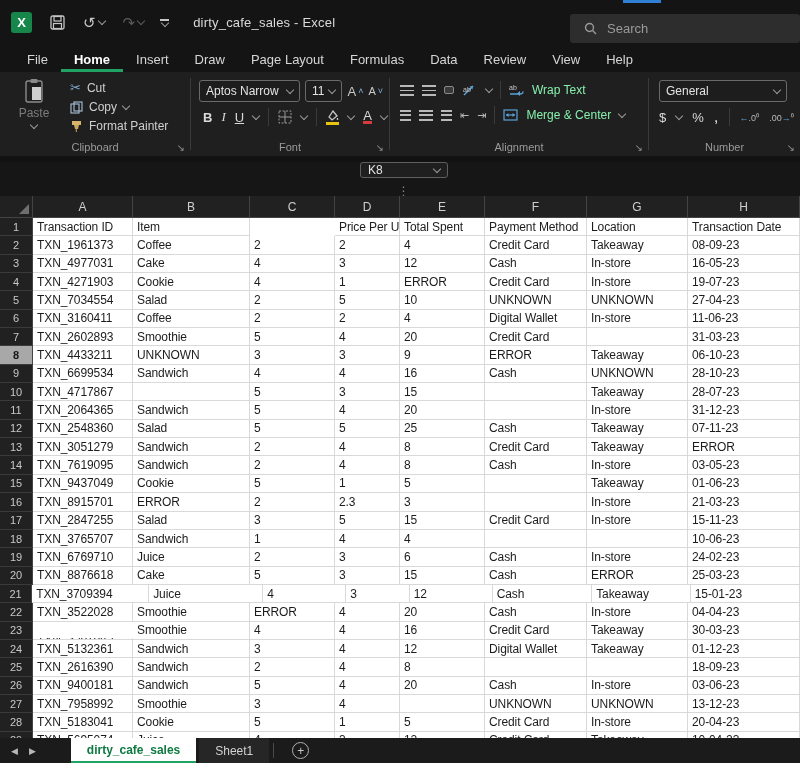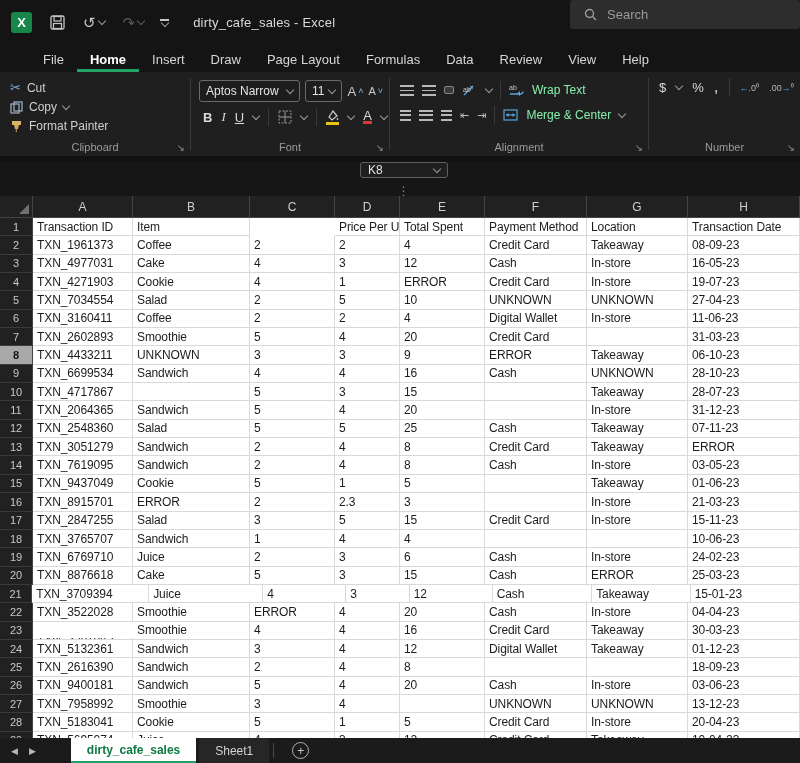--- a/index.html
+++ b/index.html
@@ -12,25 +12,25 @@
   .xl-logo { width:21px; height:21px; background:#17864b; border-radius:3px; margin-left:11px;
     color:#fff; font-weight:bold; font-size:13px; display:flex; align-items:center; justify-content:center; }
   .tb-icon { color:#c6c6c6; font-size:15px; margin-left:18px; display:flex; align-items:center; gap:3px; }
   .tb-icon.dim { color:#5c5c5c; }
   .chev { width:6px; height:6px; border-right:1.5px solid #9a9a9a; border-bottom:1.5px solid #9a9a9a;
     transform:rotate(45deg); display:inline-block; margin-top:-3px; }
   .chev.dim { border-color:#5c5c5c; }
   .qat { margin-left:16px; display:flex; flex-direction:column; align-items:center; }
   .qat .bar { width:9px; height:1.5px; background:#c6c6c6; margin-bottom:2px; }
   .title-text { color:#d9d9d9; font-size:13px; margin-left:24px; letter-spacing:0.2px; }
-  .searchbox { position:absolute; left:570px; top:0; width:230px; height:29px; background:#2d2d2d;
+  .searchbox { position:absolute; left:570px; top:14px; width:230px; height:29px; background:#2d2d2d;
     border-radius:3px; display:flex; align-items:center; color:#9a9a9a; font-size:13px; gap:10px; padding-left:14px; }
 
   
-  .ribbontabs { height:27px; background:#141414; display:flex; align-items:stretch; padding-left:14px;margin-left:16px; }
+  .ribbontabs { height:27px; background:#141414; display:flex; align-items:stretch; padding-left:14px; }
   .rtab { color:#d6d6d6; font-size:13px; padding:5px 13px 4px 13px; display:flex; align-items:center; cursor:default; }
   .rtab.active { color:#ffffff; font-weight:bold; border-bottom:3px solid #21a366; padding-bottom:1px; }
 
   
   .ribbon { height:90px; background:#1f1f1f; display:flex; border-bottom:6px solid #121212; }
   .rgroup { display:flex; flex-direction:column; position:relative; padding-top:6px; }
   .vdiv { width:1px; background:#3a3a3a; margin:6px 0; }
   .rlabel { position:absolute; bottom:3px; left:0; right:0; text-align:center; color:#9a9a9a; font-size:11px; }
   .launcher { position:absolute; right:5px; bottom:0px; color:#8a8a8a; font-size:10px; cursor:default; }
   .rbody { display:flex; flex:1; }
@@ -148,20 +148,29 @@
     <span class="rtab">Data</span>
     <span class="rtab">Review</span>
     <span class="rtab">View</span>
     <span class="rtab">Help</span>
   </div>
 
 <div class="ribbon">
 
   <div class="rgroup" style="width:190px">
     <div class="rbody">
+      <div class="paste-btn">
+        <svg width="20" height="26" viewBox="0 0 20 26">
+          <rect x="2" y="3" width="16" height="21" rx="2" fill="none" stroke="#8a8a8a" stroke-width="1.4"></rect>
+          <rect x="6.5" y="1" width="7" height="4" rx="1" fill="#8a8a8a"></rect>
+          <rect x="8" y="9" width="9" height="13" fill="#cfcfcf"></rect>
+        </svg>
+        <span>Paste</span>
+        <span class="chev" style="margin-top:2px"></span>
+      </div>
       <div class="clip-stack">
         <div class="srow">
           <span class="icut">✂</span>
           <span>Cut</span>
         </div>
         <div class="srow">
           <svg width="13" height="13" viewBox="0 0 13 13">
             <rect x="1" y="3" width="8" height="9" fill="none" stroke="#9fb6cc" stroke-width="1.2"></rect>
             <rect x="4" y="1" width="8" height="9" fill="none" stroke="#9fb6cc" stroke-width="1.2"></rect>
           </svg>
@@ -271,20 +280,24 @@
     <div class="rlabel">
       <span>Alignment</span>
       <span class="launcher">↘</span>
     </div>
   </div>
 
   <div class="vdiv"></div>
 
   <div class="rgroup" style="flex:1">
     <div style="display:flex; flex-direction:column; gap:6px;">
+      <div class="combo" style="width:128px; margin-left:10px; margin-top:2px">
+        <span>General</span>
+          <span class="chev"></span>
+      </div>
       <div class="num-row">
         <span>$</span>
         <span class="chev"></span>
         <span>%</span>
         <span style="font-size:17px; line-height:8px">,</span>
         <span class="minidiv"></span>
         <span class="decsmall"><span class="blue">←</span>.0⁰</span>
         <span class="decsmall">.00<span class="blue">→</span>⁰</span>
       </div>
     </div>

